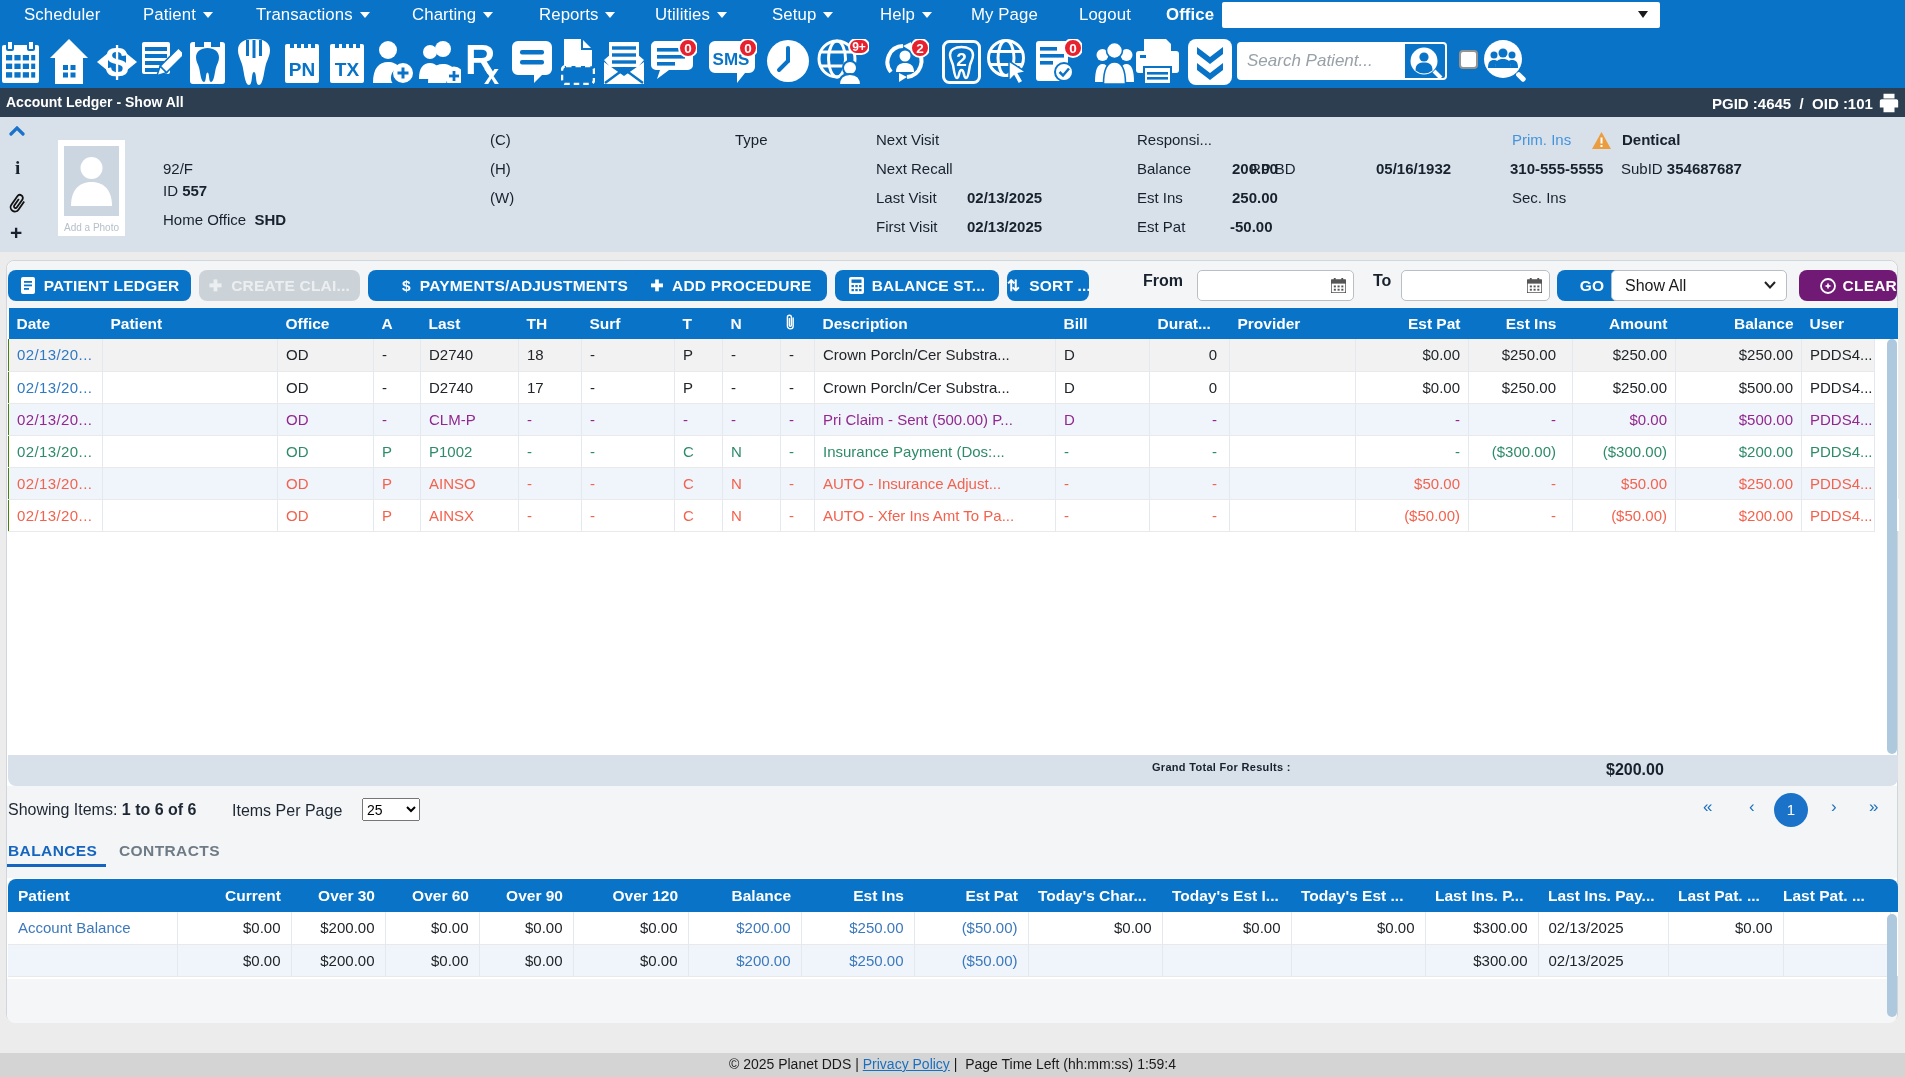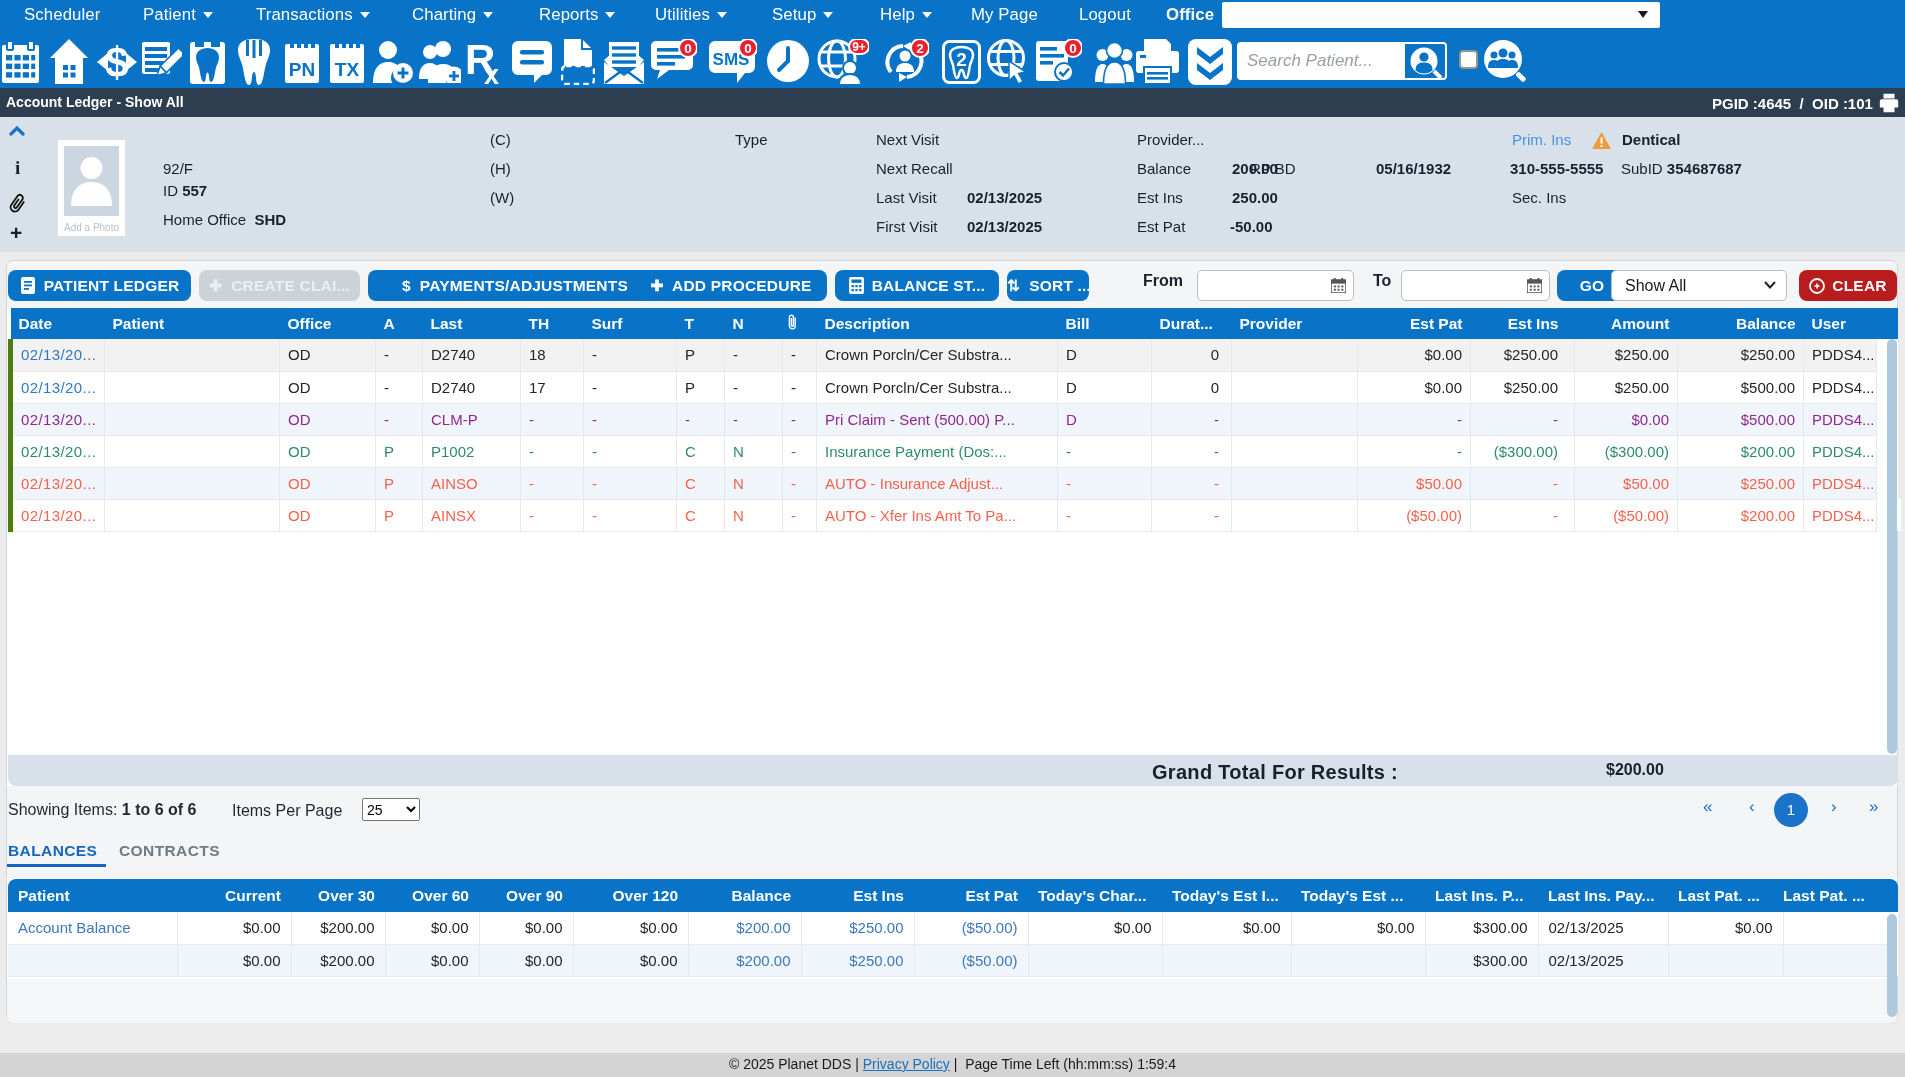--- a/index.html
+++ b/index.html
@@ -26,32 +26,32 @@
 #ppanel .b { font-weight:bold; }
 #photo { position:absolute; left:58px; top:23px; width:67px; height:96px; background:#fff; }
 #photo .inner { position:absolute; left:6px; top:6px; right:6px; height:70px; background:#ccd6e0; }
 #photo .cap { position:absolute; left:0; right:0; bottom:3px; text-align:center; color:#b6c0ca; font-size:10px; }
 
 #mainpanel { position:absolute; left:6px; top:260px; width:1892px; height:762px; background:#fff; border:1px solid #cfd6dc; border-radius:8px; }
 
 .btn { position:absolute; top:270px; height:31px; background:#0873c7; color:#fff; border-radius:8px;
   font-size:15.5px; font-weight:bold; text-align:center; line-height:31px; white-space:nowrap; letter-spacing:.2px; }
 .btn.dis { background:#ccd3d8; color:#eceff1; }
-.btn.dark { background:#b91c1c; }
+.btn.dark { background:#701a75;text-align:right; }
 .flabel { position:absolute; top:272px; font-size:16px; font-weight:bold; color:#17222e; }
 .finput { position:absolute; top:270px; height:31px; background:#fff; border:1px solid #b9bfc6; border-radius:5px; }
 .calic { position:absolute; top:7px; right:7px; width:15px; height:15px; }
 #showall { position:absolute; left:1611px; top:270px; width:176px; height:31px; background:#fff; border:1px solid #b9bfc6; border-radius:5px;
   font-size:16px; color:#1a1a1a; line-height:29px; padding-left:13px; }
 
 table { border-collapse:collapse; table-layout:fixed; }
 #tbl { position:absolute; left:8px; top:308px; width:1890px; font-size:15px; color:#212529;padding-left:8px; }
 #tbl th { background:#0873c7; color:#fff; font-size:15.5px; font-weight:bold; height:31px; padding:0 8px; white-space:nowrap; overflow:hidden; }
 #tbl td.g { background:#fff !important; border:none; } #tbl td { height:32px; padding:0 8px; border-right:1px solid #e3e9ef; border-bottom:1px solid #e9e9e9; white-space:nowrap; overflow:hidden; }
-#tbl td:first-child { border-left:5px solid #4d7c0f; }
+#tbl td:first-child { border-left:1px solid #4d7c0f; }
 #tbl .l { text-align:left; } #tbl .r { text-align:right; }
 #tbl tr.gray td { background:#f2f2f2; }
 #tbl tr.blue td { background:#eff5fb; }
 #tbl .date { color:#2f78c2; letter-spacing:.4px; }
 #tbl tr.purple td, #tbl tr.purple .date { color:#93278f; }
 #tbl tr.green td, #tbl tr.green .date { color:#2e8b69; }
 #tbl tr.red td, #tbl tr.red .date { color:#f4624d; }
 #gtotal { position:absolute; left:8px; top:755px; width:1890px; height:31px; border-radius:0 0 8px 8px; background:#d8e1ea; font-size:15px; font-weight:bold; color:#17222e; }
 
 .sbar { position:absolute; left:1887px; width:10px; background:#aec8dd; border-radius:5px; }
@@ -372,21 +372,21 @@
   <div class="abs" style="left:490px;top:14px">(C)</div>
   <div class="abs" style="left:490px;top:43px">(H)</div>
   <div class="abs" style="left:490px;top:72px">(W)</div>
   <div class="abs" style="left:735px;top:14px">Type</div>
   <div class="abs" style="left:876px;top:14px">Next Visit</div>
   <div class="abs" style="left:876px;top:43px">Next Recall</div>
   <div class="abs" style="left:876px;top:72px">Last Visit</div>
   <div class="abs b" style="left:967px;top:72px">02/13/2025</div>
   <div class="abs" style="left:876px;top:101px">First Visit</div>
   <div class="abs b" style="left:967px;top:101px">02/13/2025</div>
-  <div class="abs" style="left:1137px;top:14px">Provider...</div>
+  <div class="abs" style="left:1137px;top:14px">Responsi...</div>
   <div class="abs" style="left:1137px;top:43px">Balance</div>
   <div class="abs b" style="left:1232px;top:43px">200.00</div>
   <div class="abs" style="left:1137px;top:72px">Est Ins</div>
   <div class="abs b" style="left:1232px;top:72px">250.00</div>
   <div class="abs" style="left:1137px;top:101px">Est Pat</div>
   <div class="abs b" style="left:1230px;top:101px">-50.00</div>
   <div class="abs" style="left:1250px;top:43px">RP BD</div>
   <div class="abs b" style="left:1376px;top:43px">05/16/1932</div>
   <div class="abs" style="left:1512px;top:14px;color:#4493dd">Prim. Ins</div>
   <svg class="abs" style="left:1592px;top:15px" width="19" height="17" viewBox="0 0 19 17">
@@ -644,21 +644,21 @@
         <td class="r">($50.00)</td>
         <td class="r" style="padding-right:16px">-</td>
         <td class="r">($50.00)</td>
         <td class="r">$200.00</td>
         <td>PDDS4...</td>
         <td class="g"></td>
       </tr>
 </tbody>
   </table>
 <div id="gtotal">
-  <span class="abs" style="left:1144px;top:6px;font-size:20px;letter-spacing:.3px">Grand Total For Results :</span>
+  <span class="abs" style="left:1144px;top:6px;font-size:11px;letter-spacing:.3px">Grand Total For Results :</span>
   <span class="abs" style="left:1598px;top:6px;font-size:16px">$200.00</span>
 </div>
 <div class="sbar" style="top:339px;height:415px"></div>
 <div id="paging">
   <span class="abs" style="left:8px;top:11px">Showing Items: <b>1 to 6 of 6</b></span>
   <span class="abs" style="left:232px;top:12px">Items Per Page</span>
   <select class="abs" style="left:362px;top:8px;width:58px;height:23px;font-size:14px"><option>25</option></select>
   <span class="pgnav" style="left:1703px;top:7px">«</span>
   <span class="pgnav" style="left:1749px;top:7px">‹</span>
   <span class="pgnav" style="left:1831px;top:7px">›</span>

